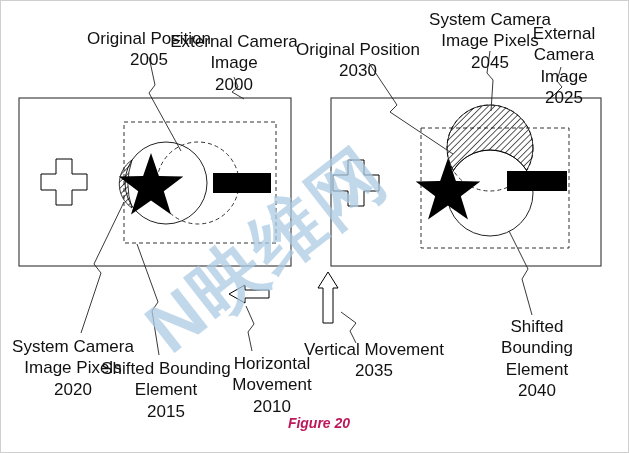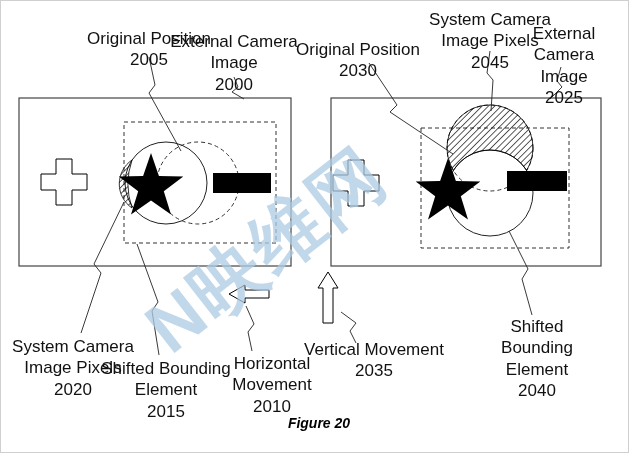--- a/index.html
+++ b/index.html
@@ -28,21 +28,21 @@
     white-space: pre-line;
   }
   .caption {
     position: absolute;
     left: 318px;
     top: 414px;
     transform: translateX(-50%);
     font-size: 14px;
     font-weight: bold;
     font-style: italic;
-    color: #000000;
+    color: #be185d;
   }
   .watermark {
     position: absolute;
     left: 155px;
     top: 288px;
     font-size: 72px;
     font-weight: bold;
     letter-spacing: 3px;
     color: #adcbe4;
     opacity: 0.75;

